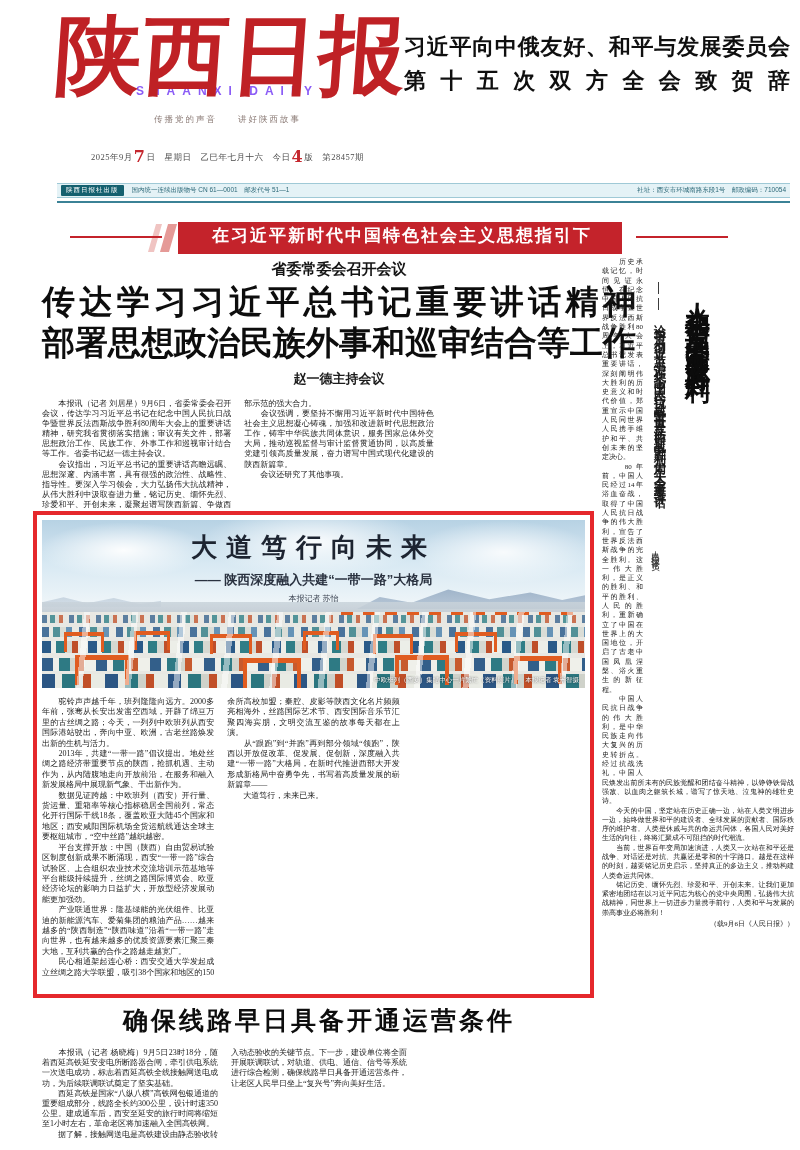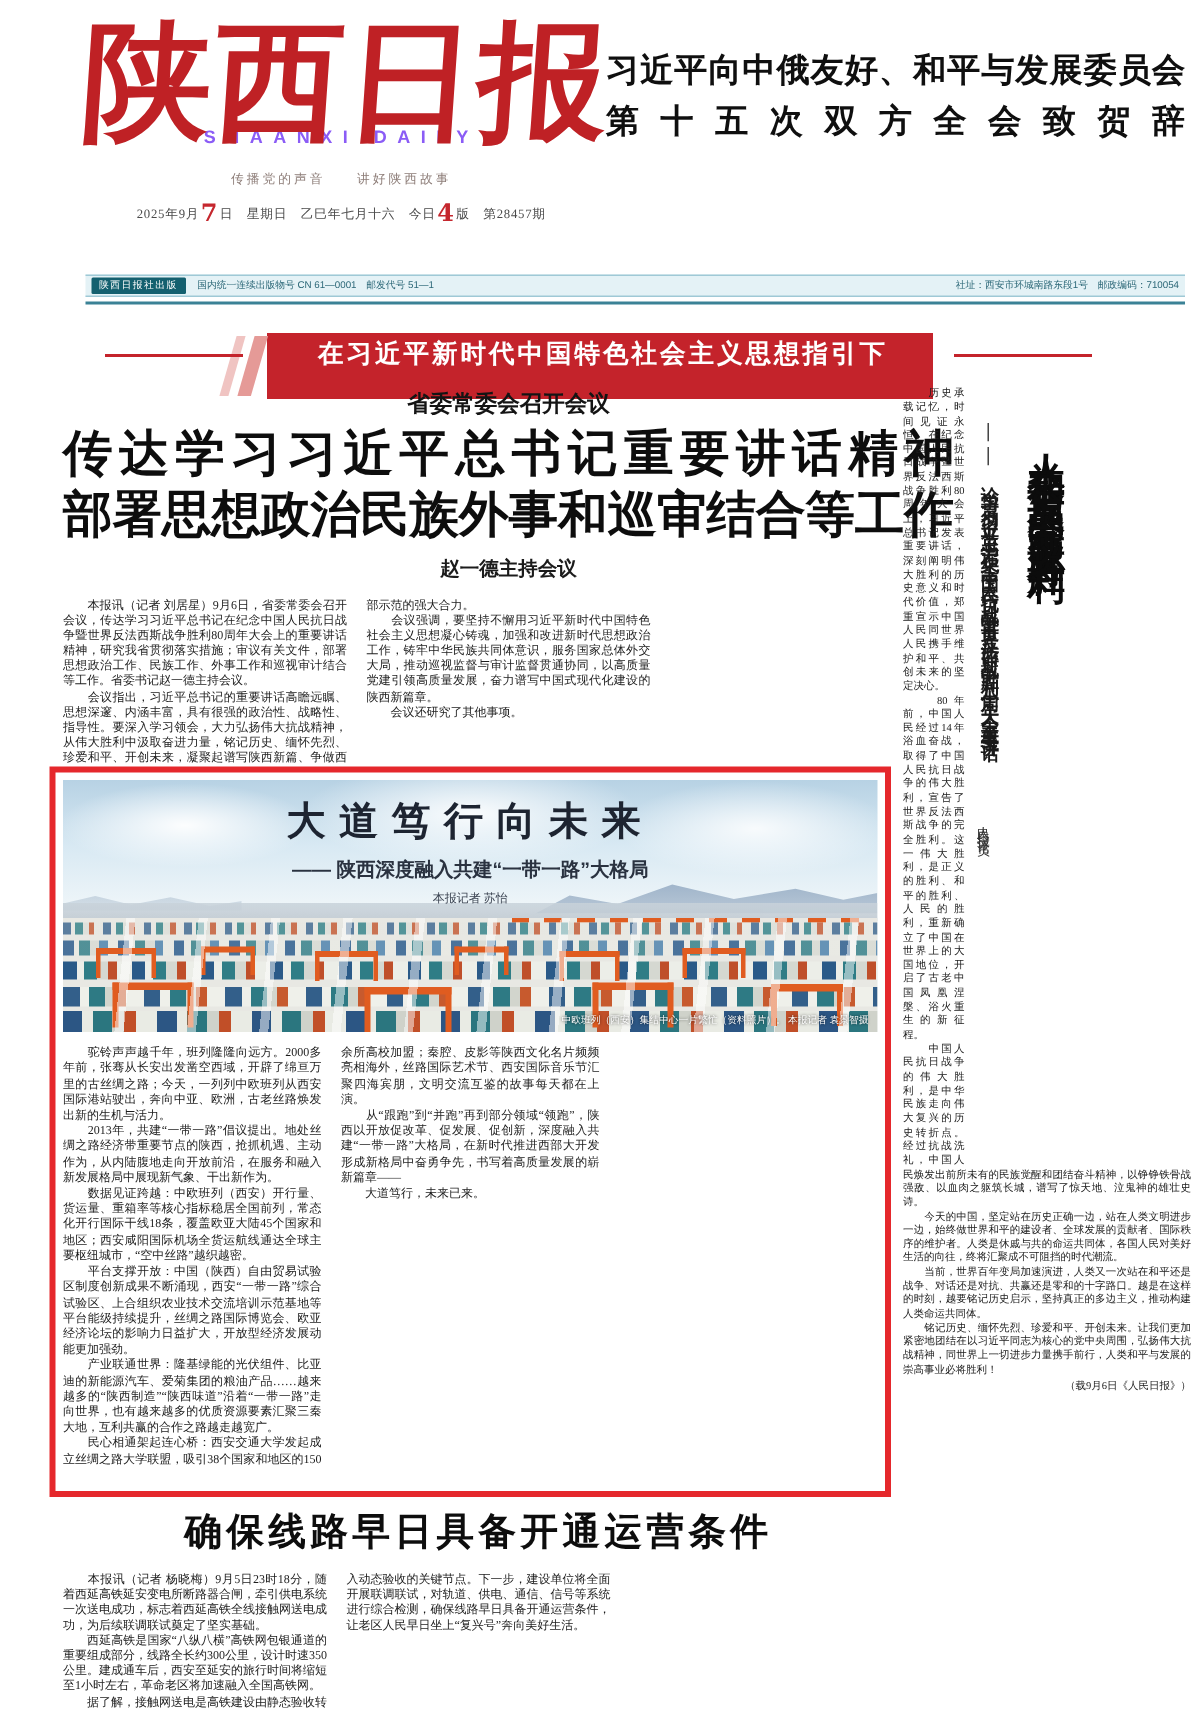--- a/index.html
+++ b/index.html
@@ -8,21 +8,21 @@
         box-shadow:0 0 6px rgba(0,0,0,.25);}
   .abs{position:absolute;}
 
   
   .masthead{left:55px;top:10px;width:345px;text-align:center;}
   .mast-title{font-family:"DejaVu Serif",serif;font-weight:900;font-size:86px;line-height:1.05;
               color:#bf2125;letter-spacing:2px;transform:skewX(-4deg);white-space:nowrap;}
   .mast-eng{margin-top:-16px;font-family:"Liberation Sans",sans-serif;font-size:12px;
             letter-spacing:7px;color:#8b5cf6;font-weight:bold;}
   .mast-slogan{margin-top:16px;font-size:8.5px;color:#8d7d78;letter-spacing:2px;}
-  .dateline{margin-top:6px;font-size:8.5px;color:#4a4a4a;letter-spacing:.5px;white-space:nowrap;}
+  .dateline{margin-top:21px;font-size:8.5px;color:#4a4a4a;letter-spacing:.5px;white-space:nowrap;}
   .dateline .rednum{font-size:16px;color:#c5272e;font-weight:bold;font-family:"DejaVu Serif",serif;
                     vertical-align:-2px;padding:0 1px;}
 
   
   .topstory{left:404px;top:30px;width:386px;}
   .topstory-title{font-family:"Liberation Sans",sans-serif;font-weight:900;font-size:22px;
                   line-height:34px;color:#0f0f0f;text-align:justify;-moz-text-align-last:justify;text-align-last:justify;}
   .topstory-body{margin-top:9px;font-size:7.6px;line-height:10.4px;text-align:justify;
                  white-space:pre-line;color:#222;height:64px;overflow:hidden;}
 
@@ -32,21 +32,21 @@
            display:flex;align-items:center;gap:8px;font-family:"Liberation Sans",sans-serif;
            font-size:6.5px;color:#2b6777;padding:0 4px;box-sizing:border-box;white-space:nowrap;overflow:hidden;}
   .infobar .badge{background:#14606f;color:#fff;padding:1px 5px;border-radius:1px;font-size:6.5px;letter-spacing:1px;}
   .infobar .right{margin-left:auto;}
   .header-rule{left:57px;top:201px;width:733px;height:2px;background:#3b8296;}
 
   
   .banner-wrap{left:0;top:222px;width:800px;text-align:center;}
   .banner{position:relative;display:inline-block;background:#c4232b;color:#fff;
           font-family:"Liberation Sans",sans-serif;font-weight:bold;font-size:17px;
-          line-height:28px;padding:0 30px 16px 34px;letter-spacing:2px;}
+          line-height:28px;padding:0 30px 4px 34px;letter-spacing:2px;}
   .banner::before{content:"";position:absolute;left:-14px;top:2px;bottom:2px;width:9px;
                   background:#e59a97;transform:skewX(-16deg);}
   .banner::after{content:"";position:absolute;left:-26px;top:2px;bottom:2px;width:6px;
                  background:#f0c4c2;transform:skewX(-16deg);}
   .banner-line{top:236px;height:2px;background:#c4232b;}
   .bl-left{left:70px;width:92px;}
   .bl-right{left:636px;width:92px;}
 
   
   .mainstory{left:42px;top:260px;width:594px;text-align:center;}

